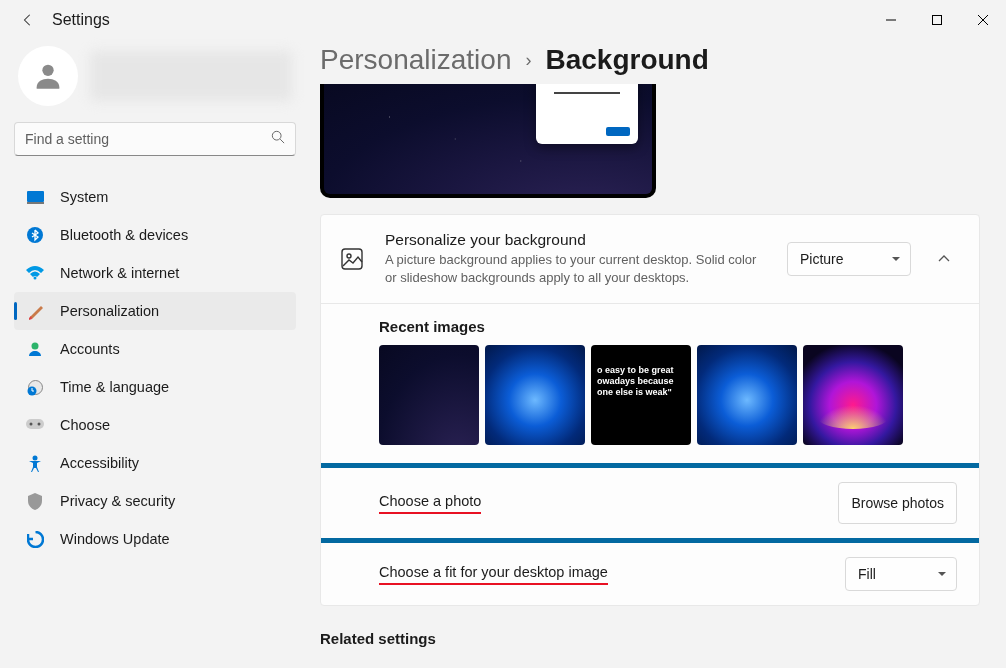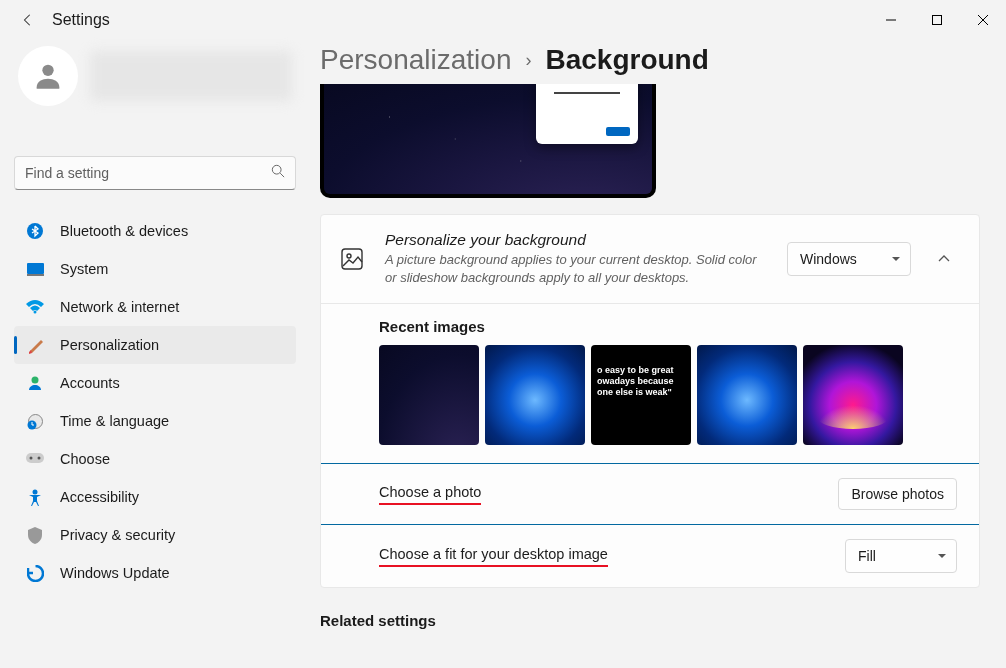--- a/index.html
+++ b/index.html
@@ -12,21 +12,21 @@
   .win-btn { width: 46px; height: 32px; display: flex; align-items: center; justify-content: center; cursor: pointer; }
   
   .layout { display: flex; height: calc(100% - 40px); }
   .sidebar { width: 310px; padding: 0 14px; flex-shrink: 0; }
   
   .user-row { display: flex; align-items: center; gap: 12px; padding: 6px 4px 16px 4px; }
   .avatar { width: 60px; height: 60px; border-radius: 50%; background: #fff; display: flex; align-items: center; justify-content: center; flex-shrink: 0; }
   .avatar svg { fill: #8a8a8a; }
   .user-info { flex: 1; height: 50px; background: #e6e6e6; filter: blur(6px); border-radius: 4px; }
   
-  .search-box { display: flex; align-items: center; background: #fbfbfb; border: 1px solid #d8d8d8; border-bottom: 1.5px solid #888; border-radius: 4px; height: 34px; padding: 0 10px; margin-bottom: 22px; margin-top: 34px; }
+  .search-box { display: flex; align-items: center; background: #fbfbfb; border: 1px solid #d8d8d8; border-bottom: 1.5px solid #888; border-radius: 4px; height: 34px; padding: 0 10px; margin-bottom: 22px; }
   .search-box input { flex: 1; border: none; background: transparent; font-size: 14px; outline: none; color: #5f5f5f; }
   .search-box input::placeholder { color: #5f5f5f; }
   
   .nav-list { list-style: none; }
   .nav-item { display: flex; align-items: center; height: 38px; padding: 0 12px; border-radius: 4px; cursor: pointer; font-size: 14.5px; gap: 16px; position: relative; }
   .nav-item.active { background: #eaeaea; }
   .nav-item.active::before { content: ""; position: absolute; left: 0; top: 10px; bottom: 10px; width: 3px; background: #0067c0; border-radius: 2px; }
   .nav-icon { width: 18px; height: 18px; display: flex; align-items: center; justify-content: center; flex-shrink: 0; }
   
   .main { flex: 1; padding: 4px 26px 0 10px; overflow-y: auto; }
@@ -38,33 +38,33 @@
   .preview-monitor { width: 336px; height: 114px; background: #0a0a0a; border-radius: 0 0 10px 10px; border: 4px solid #000; border-top: none; position: relative; overflow: hidden; margin-bottom: 16px; }
   .preview-bg { position: absolute; inset: 0; background: radial-gradient(ellipse 150% 200% at 80% 120%, #2b2255 0%, #1a1640 30%, #0c0d2d 55%, #050618 100%); }
   .preview-bg::after { content:""; position:absolute; inset:0; background-image: radial-gradient(1px 1px at 20% 30%, #fff, transparent), radial-gradient(1px 1px at 60% 70%, #ccc, transparent), radial-gradient(1px 1px at 80% 20%, #fff, transparent), radial-gradient(1px 1px at 40% 50%, #aaa, transparent); opacity:.45; }
   .preview-window { position: absolute; right: 14px; top: -48px; width: 102px; height: 108px; background: #fff; border-radius: 6px; box-shadow: 0 4px 12px rgba(0,0,0,.4); }
   .preview-line { position: absolute; left: 18px; right: 18px; top: 56px; height: 1.5px; background: #444; }
   .preview-btn { position: absolute; right: 8px; bottom: 8px; width: 24px; height: 9px; background: #0067c0; border-radius: 2px; }
   
   .card { background: #fdfdfd; border: 1px solid #e8e8e8; border-radius: 4px; margin-bottom: 24px; }
   .card-head { display: flex; align-items: center; gap: 20px; padding: 16px 22px 16px 18px; }
   .card-head-icon { width: 26px; display: flex; justify-content: center; color: #444; }
-  .card-head-text { flex: 1; font-style: italic; }
+  .card-head-text { flex: 1; }
   .card-title { font-size: 15.5px; color: #1b1b1b; }
   .card-desc { font-size: 13px; color: #616161; line-height: 1.4; margin-top: 2px; max-width: 400px; }
   .dropdown { background: #fefefe; border: 1px solid #d9d9d9; border-radius: 4px; height: 34px; padding: 0 28px 0 12px; font-size: 14px; display: flex; align-items: center; position: relative; min-width: 124px; cursor: pointer; }
   .dropdown::after { content: ""; position: absolute; right: 10px; top: 14px; border: 4px solid transparent; border-top-color: #555; }
   .collapse-caret { width: 26px; display: flex; justify-content: center; cursor: pointer; color: #555; }
   
-  .divider-row { border-top: 1px solid #0369a1; padding: 14px 22px 14px 58px; display: flex; align-items: center; gap: 12px; }
+  .divider-row { border-top: 5px solid #0369a1; padding: 14px 22px 14px 58px; display: flex; align-items: center; gap: 12px; }
   .section-label { font-size: 14.5px; color: #1b1b1b; }
   .underlined::after { content:""; display:block; height:2px; background:#e81123; margin-top:3px; width:100%; }
   .underlined { display:inline-block; }
   .flex-spacer { flex: 1; }
-  .btn { background: #fefefe; border: 1px solid #d9d9d9; border-radius: 4px; height: 32px; padding: 0 12px; font-size: 14px; display: flex; align-items: center; cursor: pointer; }
+  .btn { background: #fefefe; border: 1px solid #d9d9d9; border-radius: 4px; height: 42px; padding: 0 12px; font-size: 14px; display: flex; align-items: center; cursor: pointer; }
   
   .recent-section { border-top: 1px solid #e8e8e8; padding: 14px 22px 18px 58px; font-weight: bold; }
   .recent-title { font-size: 15px; margin-bottom: 10px; }
   .thumbs { display: flex; gap: 6px; margin-left: -74px; padding-left: 74px;}
   .thumb { width: 100px; height: 100px; border-radius: 4px; cursor: pointer; flex-shrink:0; }
   .thumb.t1 { background: radial-gradient(ellipse 150% 200% at 80% 120%, #2b2255, #0c0d2d 55%, #050618); }
   .thumb.t2 { background: radial-gradient(circle at 50% 55%, #6db9ff 0%, #0b5dd7 35%, #022a7a 70%, #01184a 100%); }
   .thumb.t3 { background: #000; color:#fff; font-size:9px; padding:20px 6px 4px 6px; line-height:1.2; overflow:hidden; }
   .thumb.t4 { background: radial-gradient(circle at 50% 55%, #6db9ff 0%, #0b5dd7 35%, #022a7a 70%, #01184a 100%); }
   .thumb.t5 { background: radial-gradient(circle at 50% 60%, #ff1a8c 0%, #b015d8 30%, #3418a0 55%, #0a0520 80%); position:relative; }
@@ -117,35 +117,35 @@
       <input placeholder="Find a setting" style="">
       <span><svg width="14" height="14" viewBox="0 0 16 16">
             <circle cx="6.5" cy="6.5" r="5" stroke="#555" fill="none"></circle>
             <line x1="10.5" y1="10.5" x2="15" y2="15" stroke="#555"></line>
           </svg></span>
     </div>
 
     <ul class="nav-list">
       <li class="nav-item">
           <span class="nav-icon">
+            <svg width="17" height="13">
+              <rect width="17" height="11" rx="1" fill="#0078d4"></rect>
+              <rect y="11" width="17" height="2" fill="#777"></rect>
+            </svg>
+          </span>
+          <span>System</span>
+        </li>
+      <li class="nav-item">
+          <span class="nav-icon">
             <svg width="16" height="16" viewBox="0 0 16 16">
               <circle cx="8" cy="8" r="8" fill="#0078d4"></circle>
               <path d="M8 3v10l3-3-6-4m0 4 6-4-3-3" stroke="#fff" fill="none" stroke-width="1.3"></path>
             </svg>
           </span>
           <span>Bluetooth &amp; devices</span>
-        </li>
-      <li class="nav-item">
-          <span class="nav-icon">
-            <svg width="17" height="13">
-              <rect width="17" height="11" rx="1" fill="#0078d4"></rect>
-              <rect y="11" width="17" height="2" fill="#777"></rect>
-            </svg>
-          </span>
-          <span>System</span>
         </li>
       <li class="nav-item">
           <span class="nav-icon">
             <svg width="18" height="14" viewBox="0 0 18 14">
               <path d="M0 4 Q9 -4 18 4 L15 7 Q9 1 3 7 Z" fill="#0099e5"></path>
               <path d="M4 8 Q9 3 14 8 L11 11 Q9 9 7 11 Z" fill="#0099e5"></path>
               <circle cx="9" cy="12" r="1.5" fill="#0099e5"></circle>
             </svg>
           </span>
           <span>Network &amp; internet</span>
@@ -239,21 +239,21 @@
               <rect x="1" y="1" width="20" height="20" rx="3" stroke="#333" fill="none" stroke-width="1.4"></rect>
               <circle cx="8" cy="8" r="2" stroke="#333" fill="none" stroke-width="1.4"></circle>
               <path d="M2 18 L8 12 L12 15 L17 9 L21 14" stroke="#333" fill="none" stroke-width="1.4"></path>
             </svg>
         </div>
         <div class="card-head-text">
           <div class="card-title">Personalize your background</div>
           <div class="card-desc">A picture background applies to your current desktop. Solid color or slideshow backgrounds apply to all your desktops.</div>
         </div>
         <div class="dropdown">
-            <span>Windows</span>
+            <span>Picture</span>
           </div>
         <div class="collapse-caret">
           <svg width="14" height="14" viewBox="0 0 14 14">
               <path d="M2 9 L7 4 L12 9" stroke="#555" fill="none" stroke-width="1.3"></path>
             </svg>
         </div>
       </div>
 
       <div class="recent-section">
         <div class="recent-title">Recent images</div>

